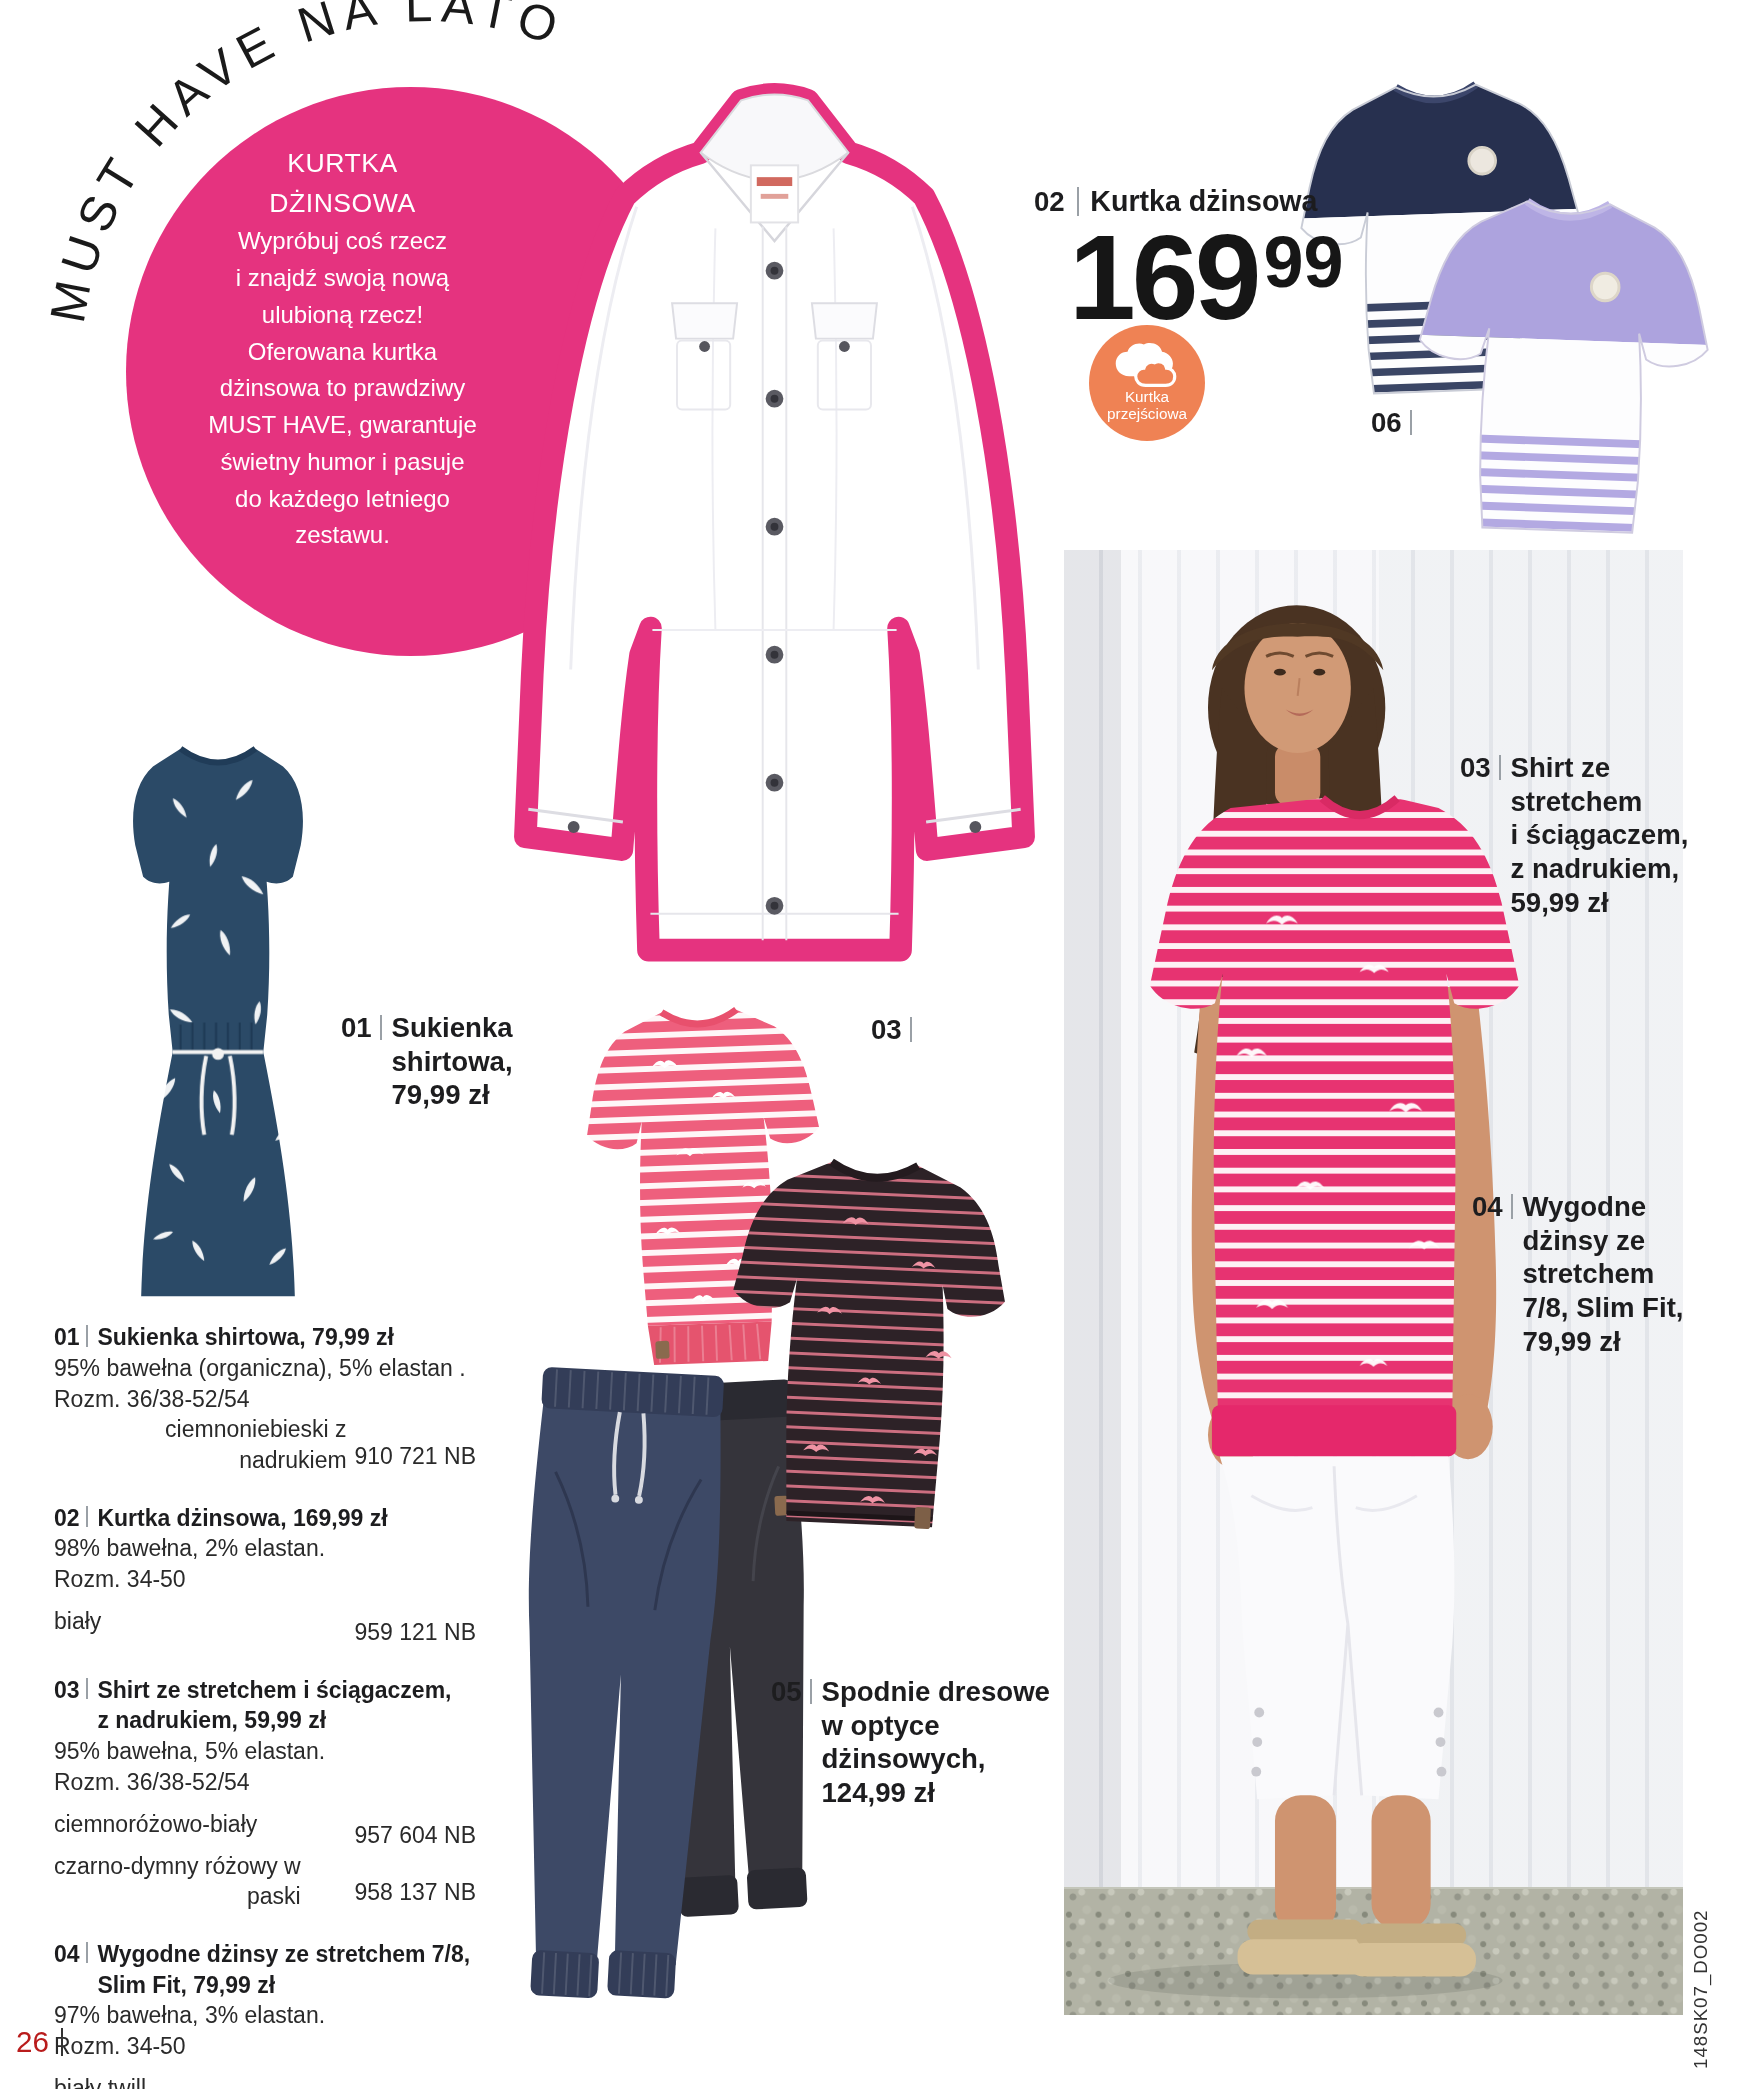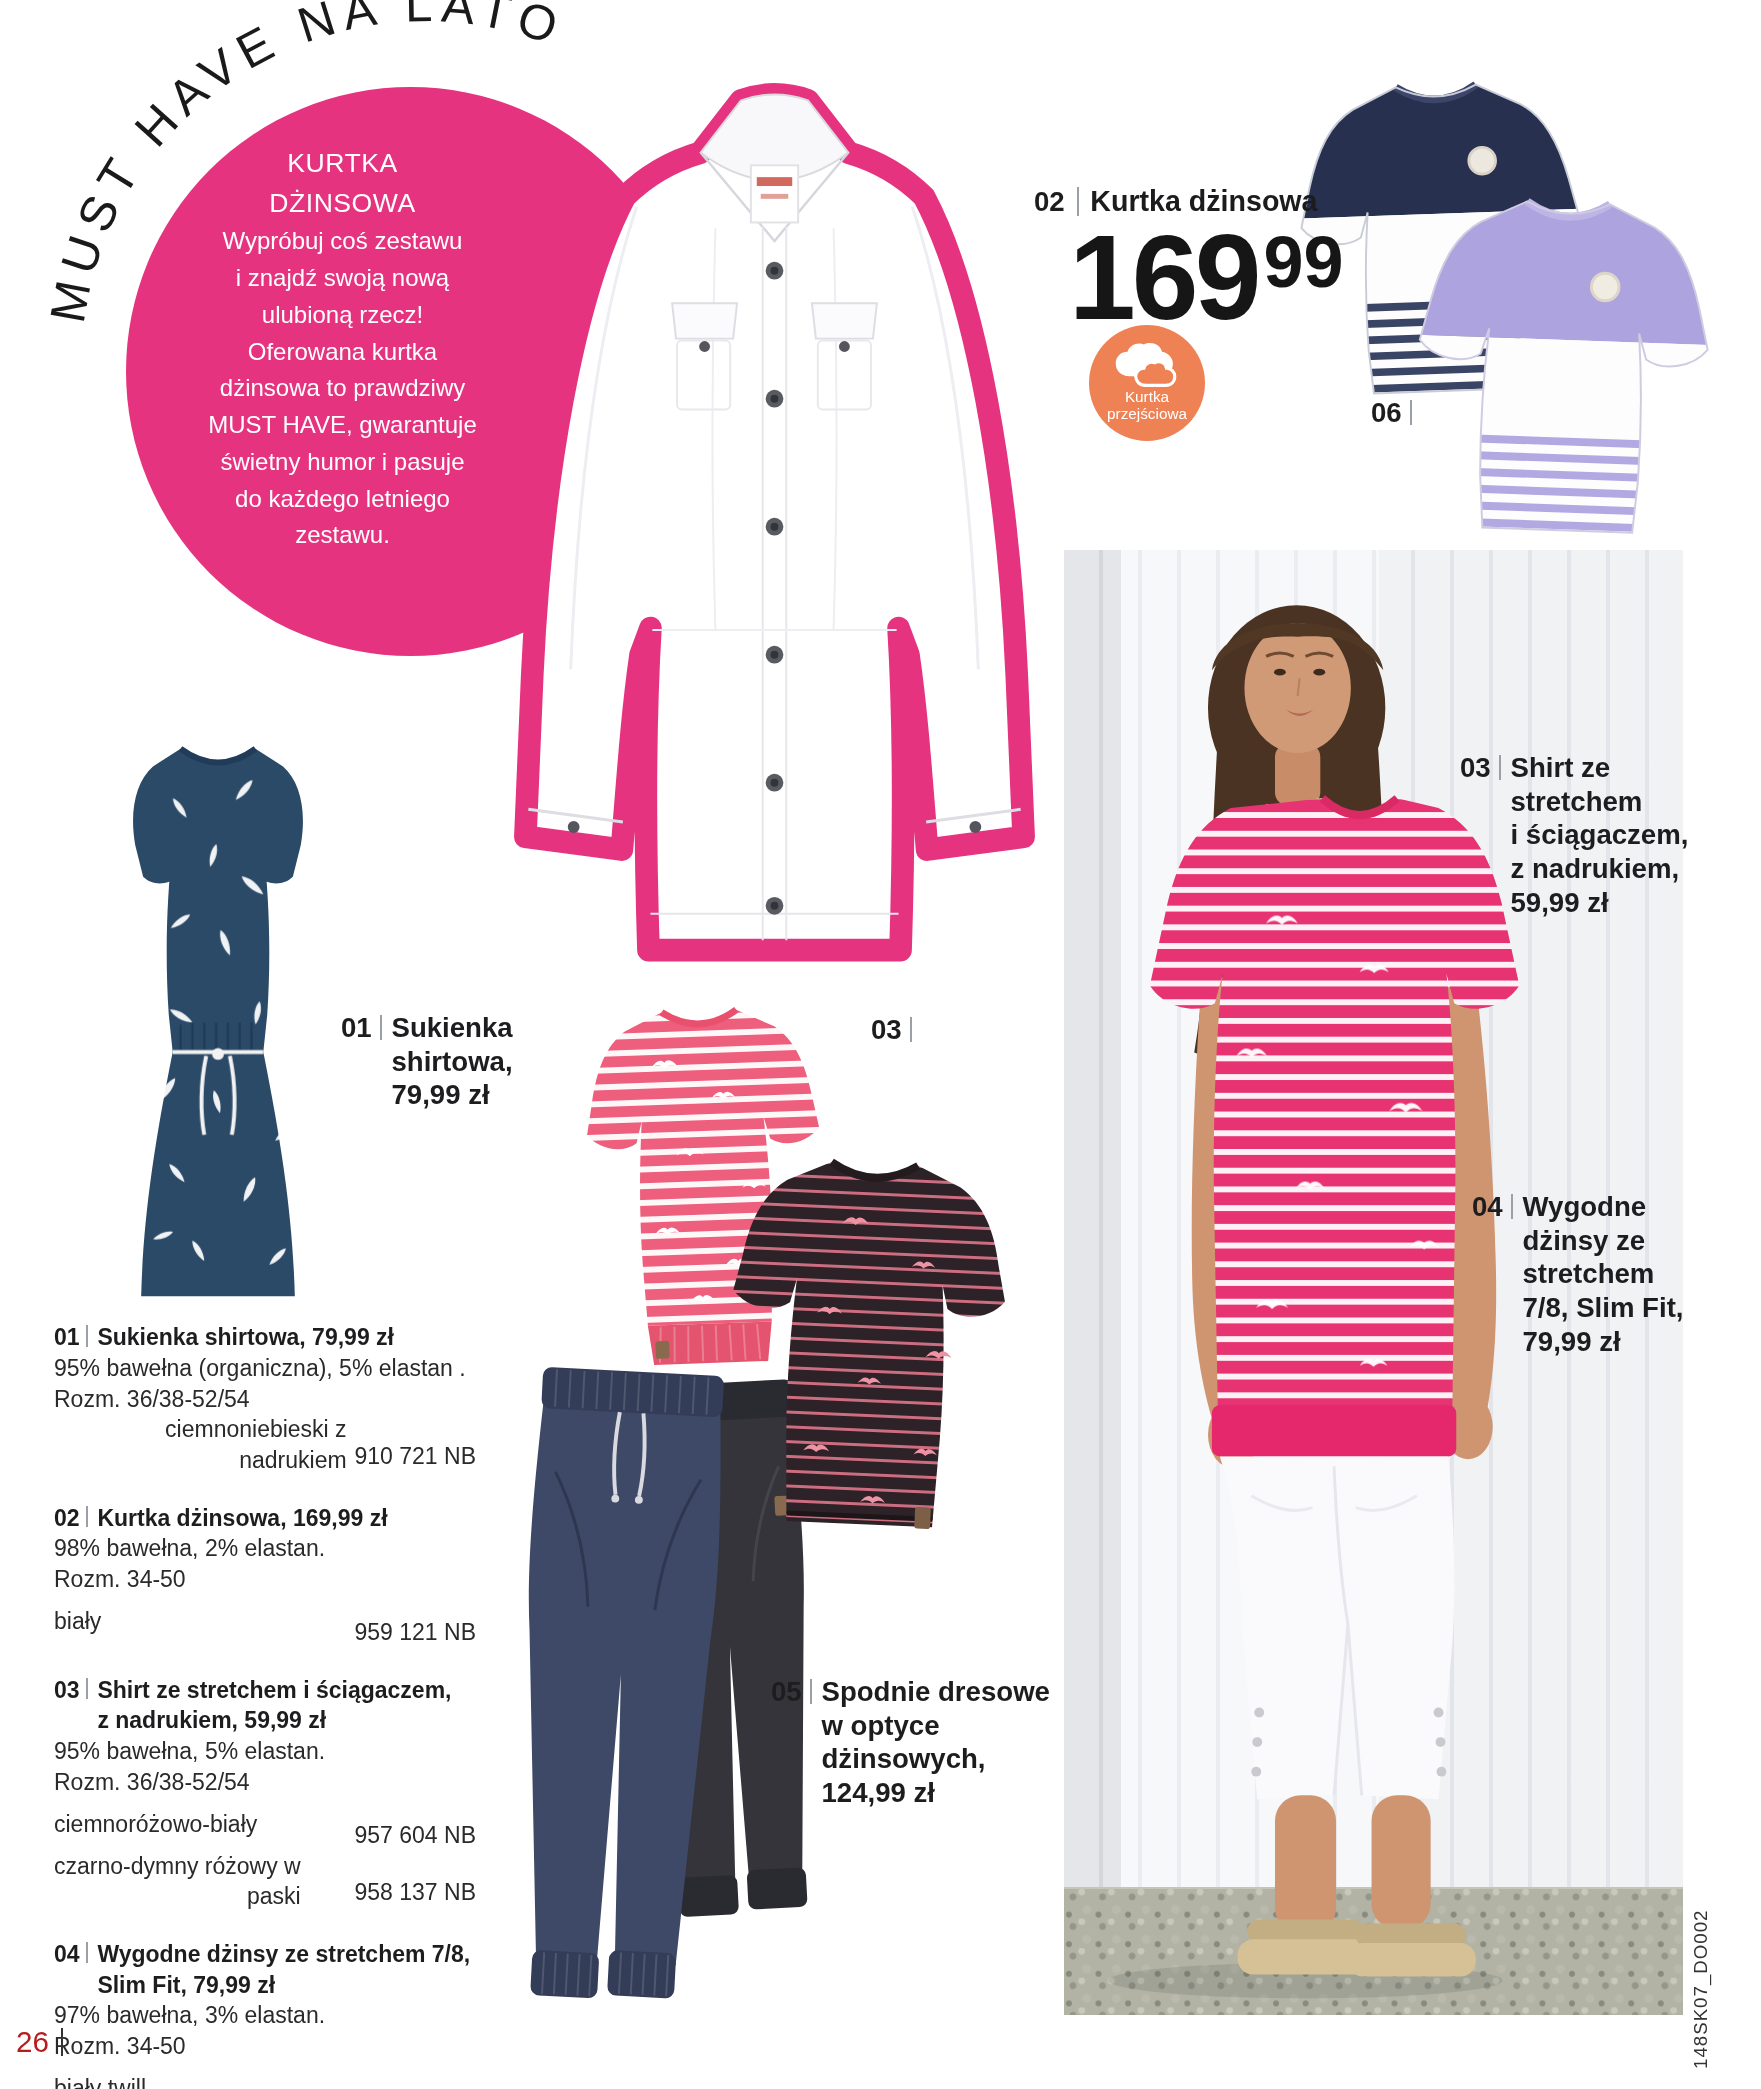--- a/index.html
+++ b/index.html
@@ -69,21 +69,21 @@
   .photo-code{left:1690px;top:1842px;height:227px;writing-mode:vertical-rl;transform:rotate(180deg);
     font-size:18.7px;color:#333;letter-spacing:1px;z-index:5;}
 </style>
 </head>
 <body>
 
 <div class="abs pink-circle">
   <div class="bubble-text">
     <span class="t">KURTKA</span>
     <span class="t">DŻINSOWA</span>
-    <span class="b">Wypróbuj coś zestawu</span>
+    <span class="b">Wypróbuj coś rzecz</span>
     <span class="b">i znajdź swoją nową</span>
     <span class="b">ulubioną rzecz!</span>
     <span class="b">Oferowana kurtka</span>
     <span class="b">dżinsowa to prawdziwy</span>
     <span class="b">MUST HAVE, gwarantuje</span>
     <span class="b">świetny humor i pasuje</span>
     <span class="b">do każdego letniego</span>
     <span class="b">zestawu.</span>
   </div>
 </div>
@@ -202,21 +202,21 @@
         <rect x="0" y="305" width="300" height="8"></rect>
       <rect x="0" y="322" width="300" height="8"></rect>
         <rect x="0" y="339" width="300" height="8"></rect>
     </g>
   </g>
   <path d="M 108 16 Q 150 44 192 16" fill="none" stroke="#beb5e6" stroke-width="8"></path>
   <circle cx="190" cy="100" r="14" fill="#f0ece2" stroke="#ddd6c8" stroke-width="3"></circle>
   <path d="M 108 16 Q 150 38 192 16 L 238 38 C 262 52 276 78 286 118 L 296 160 C 282 178 252 184 234 172 L 226 146 C 230 190 232 244 230 296 L 226 348 L 74 348 L 70 296 C 68 244 70 190 74 146 L 66 172 C 48 184 18 178 4 160 L 14 118 C 24 78 38 52 62 38 Z" fill="none" stroke="#cfcbe0" stroke-width="2"></path>
 </svg>
 
-<div class="abs callout" style="left:1371px;top:396px">
+<div class="abs callout" style="left:1371px;top:406px">
   <span class="cnum">06</span>
   <span class="cbar"></span>
 </div>
 
 <div class="abs photo">
   <div class="wall"></div>
   <div class="ground"></div>
   <svg class="model-svg" width="619" height="1465" viewBox="0 0 628 1487">
     <defs>
       <pattern id="mstripe" width="12" height="19" patternUnits="userSpaceOnUse">

